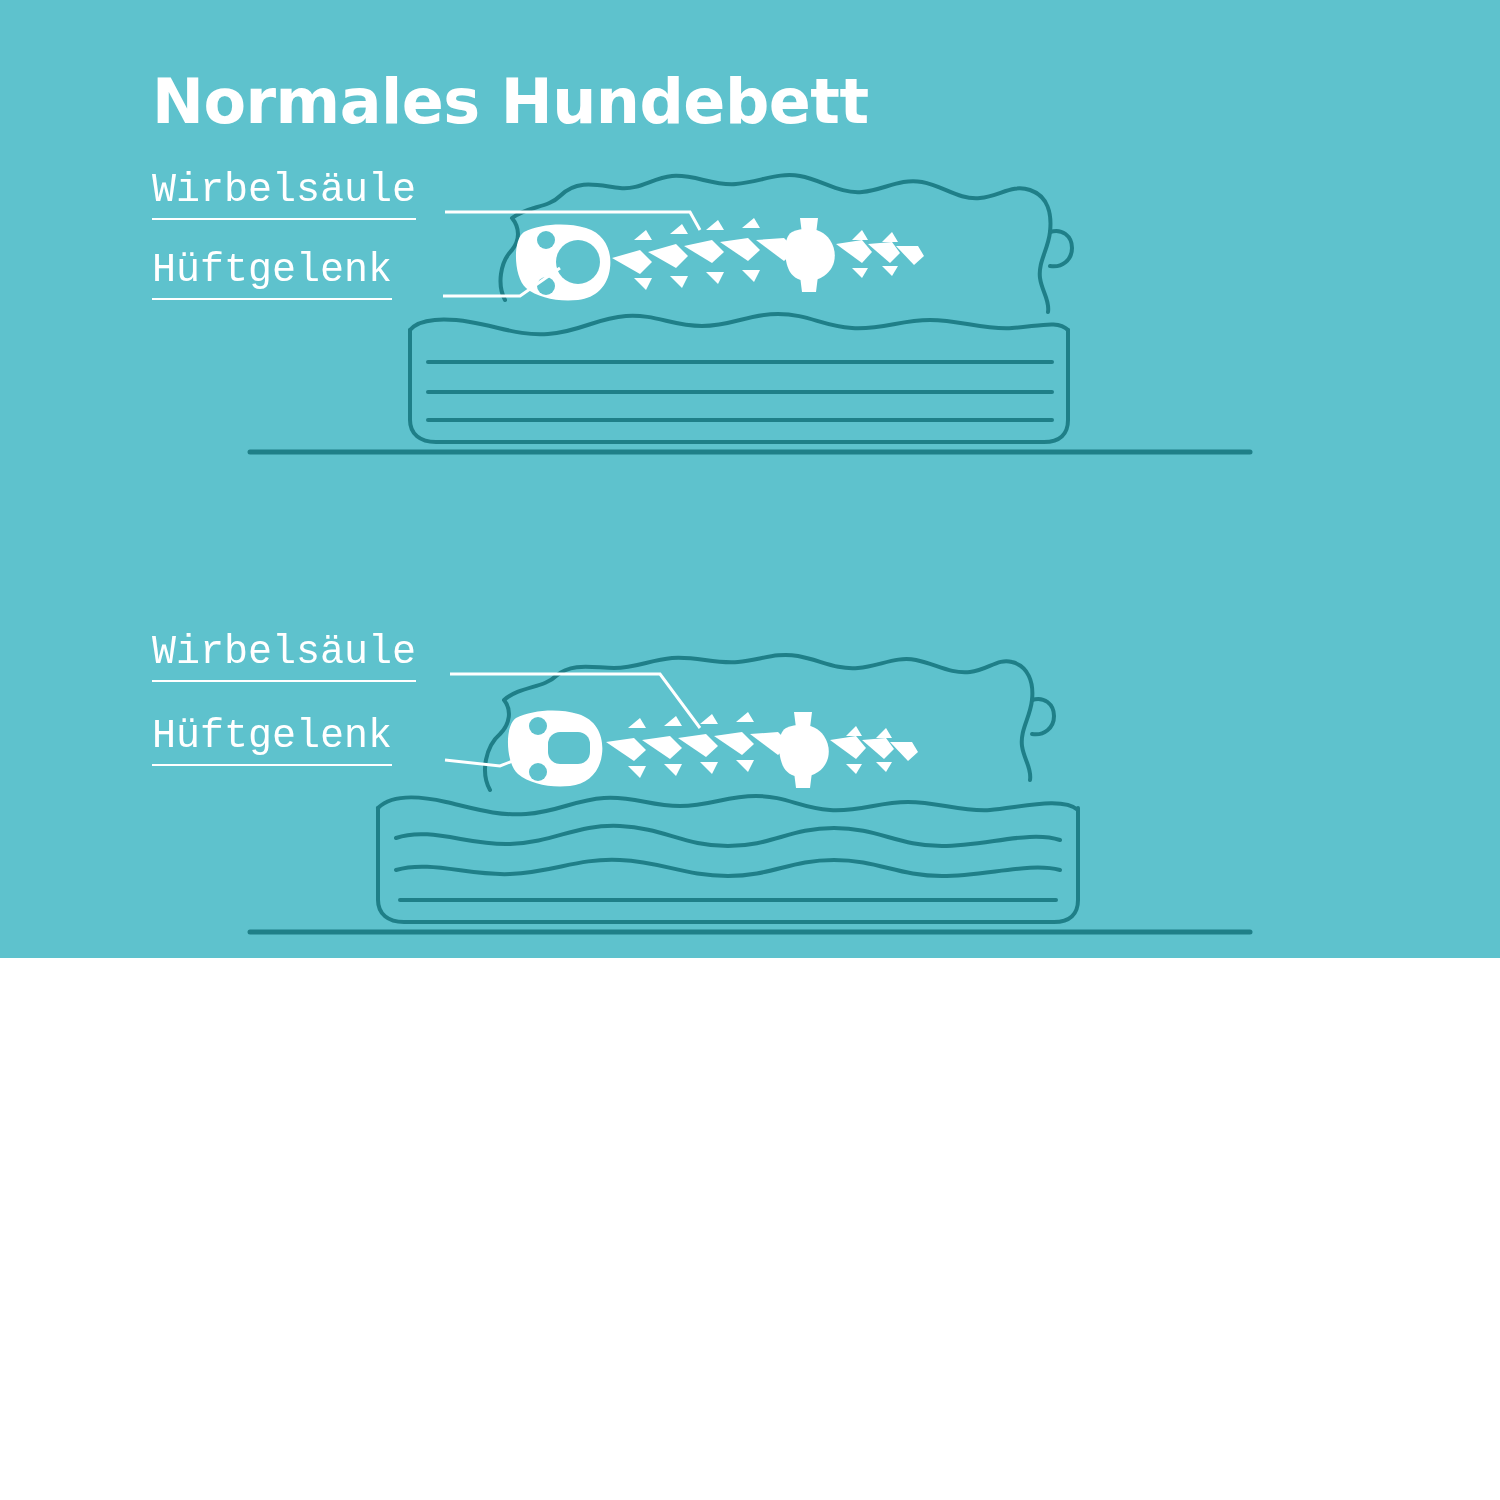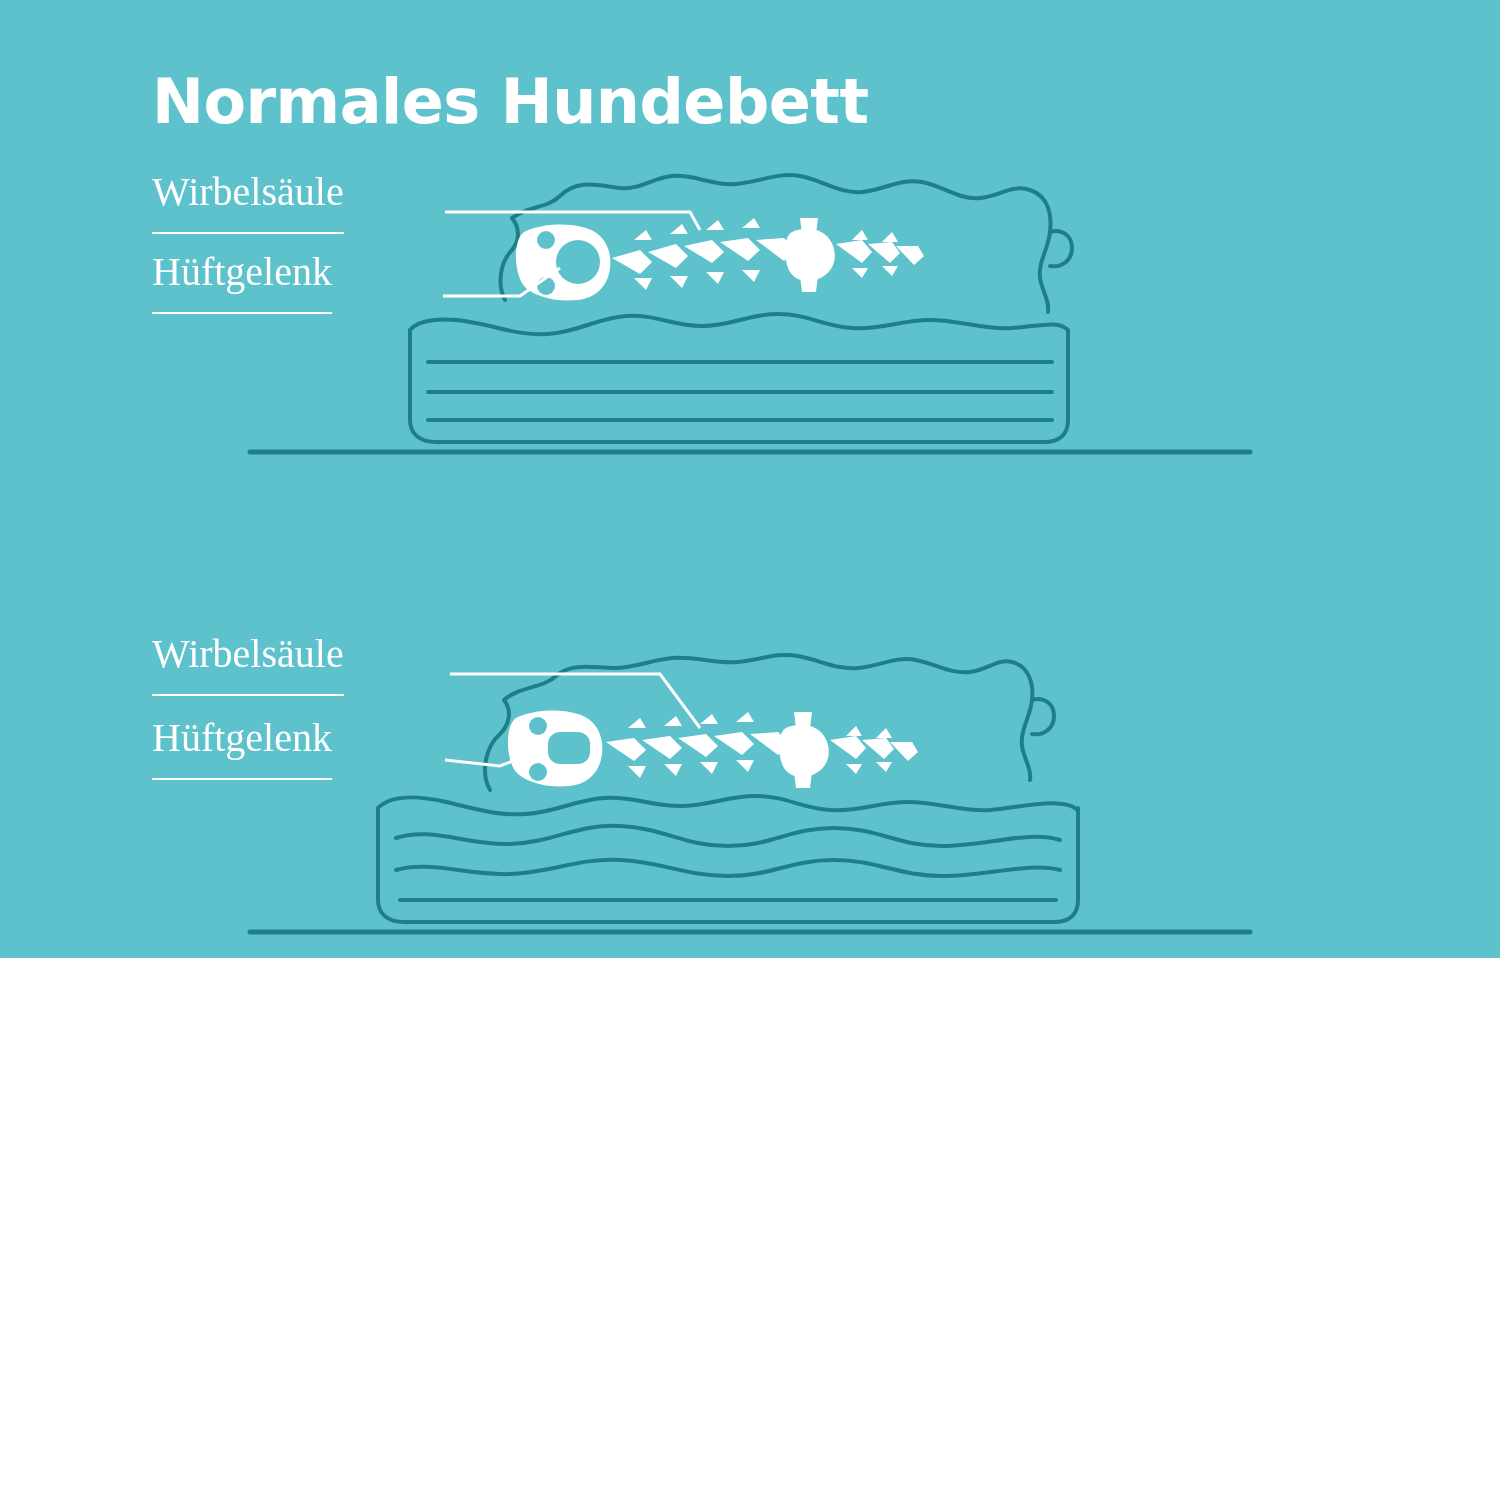--- a/index.html
+++ b/index.html
@@ -48,22 +48,22 @@
   }
   #title-normal { left: 152px; top: 65px; }
   #title-ortho  { left: 152px; top: 505px; }
 
   
   .callout {
     position: absolute;
     color: #ffffff;
     font-size: 40px;
     white-space: nowrap;
-    font-family: Liberation Serif, serif;
-    padding-bottom: 17px;
+    font-family: Liberation Mono, monospace;
+    padding-bottom: 5px;
     border-bottom: 2px solid #ffffff;
   }
   #label-spine-1 { left: 152px; top: 168px; }
   #label-hip-1   { left: 152px; top: 248px; }
   #label-spine-2 { left: 152px; top: 630px; }
   #label-hip-2   { left: 152px; top: 714px; }
 
   
   .illus {
     position: absolute;

